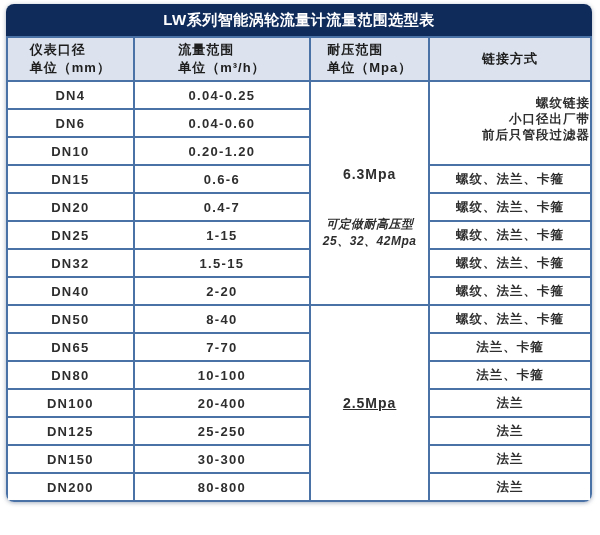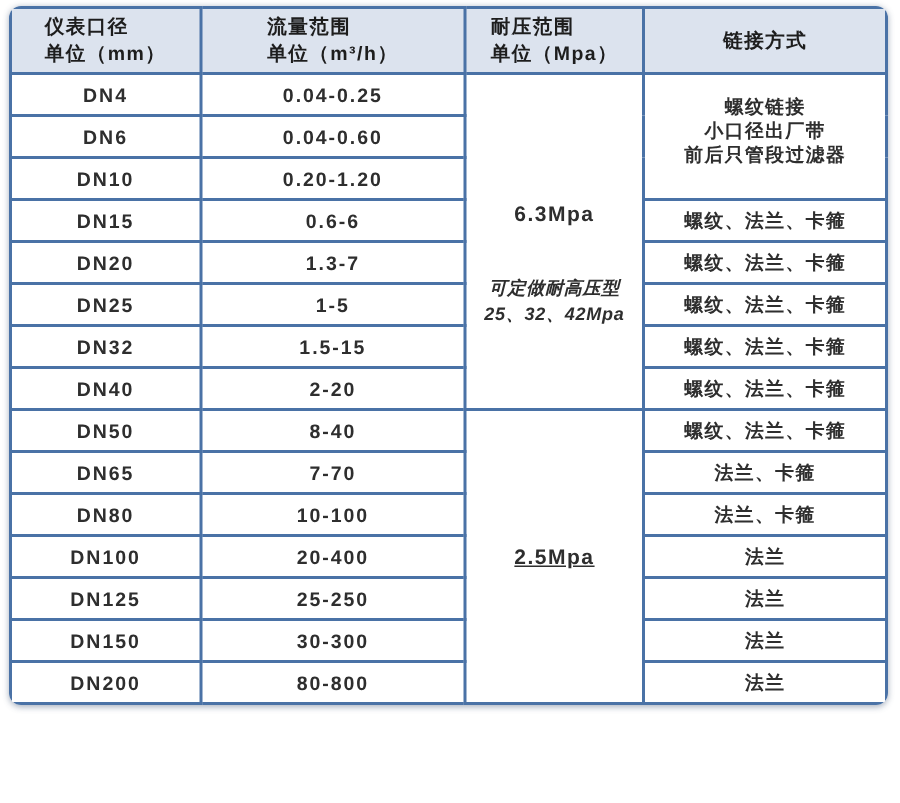--- a/index.html
+++ b/index.html
@@ -77,27 +77,29 @@
     padding-top: 30px;
   }
   .pressure-main { font-size: 14px; letter-spacing: 1px; }
   .pressure-note { font-size: 12px; line-height: 1.45; letter-spacing: 0.5px; font-style: italic; }
   .pressure-low  { font-size: 14px; letter-spacing: 1px; text-decoration: underline; }
   .conn-multiline {
     line-height: 1.3;
     font-size: 12.5px;
     letter-spacing: 1px;
     padding-bottom: 8px;
+    text-align: right;
   }
   .conn { font-size: 12.5px; letter-spacing: 1px; font-family: Liberation Mono, monospace; }
 </style>
 </head>
 <body>
 
 <div class="card">
+  <div class="titlebar">LW系列智能涡轮流量计流量范围选型表</div>
 
   <table class="spec">
     <colgroup>
       <col class="c1">
         <col class="c2">
         <col class="c3">
         <col class="c4">
     </colgroup>
     <thead>
       <tr>
@@ -151,26 +153,26 @@
         <td class="mono-sp">DN10</td>
         <td class="mono-sp">0.20-1.20</td>
       </tr>
       <tr>
         <td class="mono-sp">DN15</td>
         <td class="mono-sp">0.6-6</td>
         <td class="conn">螺纹、法兰、卡箍</td>
       </tr>
       <tr>
         <td class="mono-sp">DN20</td>
-        <td class="mono-sp">1.3-7</td>
+        <td class="mono-sp">0.4-7</td>
         <td class="conn">螺纹、法兰、卡箍</td>
       </tr>
       <tr>
         <td class="mono-sp">DN25</td>
-        <td class="mono-sp">1-5</td>
+        <td class="mono-sp">1-15</td>
         <td class="conn">螺纹、法兰、卡箍</td>
       </tr>
       <tr>
         <td class="mono-sp">DN32</td>
         <td class="mono-sp">1.5-15</td>
         <td class="conn">螺纹、法兰、卡箍</td>
       </tr>
       <tr>
         <td class="mono-sp">DN40</td>
         <td class="mono-sp">2-20</td>

